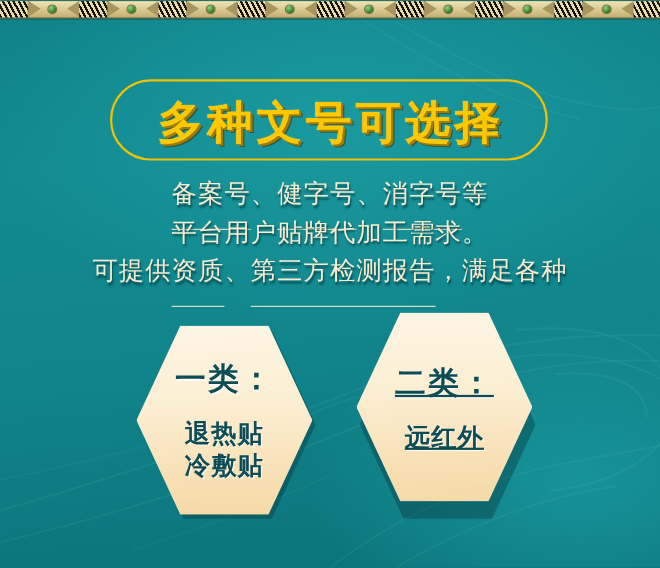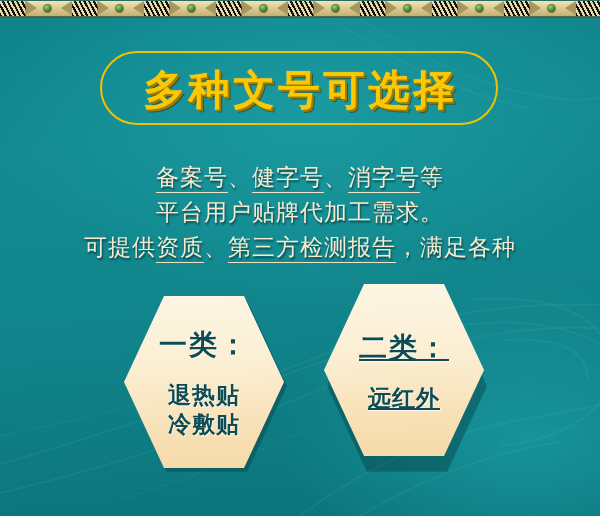--- a/index.html
+++ b/index.html
@@ -116,21 +116,21 @@
   .border-strip .cap-bot {
     position: absolute;
     left: 0; bottom: 0; width: 600px; height: 2px;
     background: linear-gradient(180deg,#6d6a43,#0e6a6d);
   }
 
   
   .title-wrap {
     position: absolute;
     left: 100px;
-    top: 51px;
+    top: 72px;
     width: 398px;
     height: 74px;
     border: 2px solid #f2c200;
     border-radius: 37px;
     box-sizing: border-box;
   }
   .title-text {
     position: absolute;
     left: 0; top: 0;
     width: 398px; height: 74px;
@@ -161,21 +161,21 @@
     font-size: 23px;
     line-height: 35px;
     letter-spacing: 1px;
     text-shadow: 1px 2px 2px rgba(3,48,52,.75);
     white-space: nowrap;
   }
   .body-copy .ln { display: block; }
   .body-copy u {
     text-decoration: none;
     border-bottom: 1.5px solid #f0e3c4;
-    padding-bottom: 2px;
+    padding-bottom: 18px;
   }
 
   
   .hex {
     position: absolute;
     width: 160px;
     height: 172px;
     -webkit-clip-path: polygon(25% 0%, 75% 0%, 100% 50%, 75% 100%, 25% 100%, 0% 50%);
     clip-path: polygon(25% 0%, 75% 0%, 100% 50%, 75% 100%, 25% 100%, 0% 50%);
     background: linear-gradient(178deg, #fdf6e4 0%, #fbeed2 42%, #f8e0b5 78%, #f5d9a8 100%);

